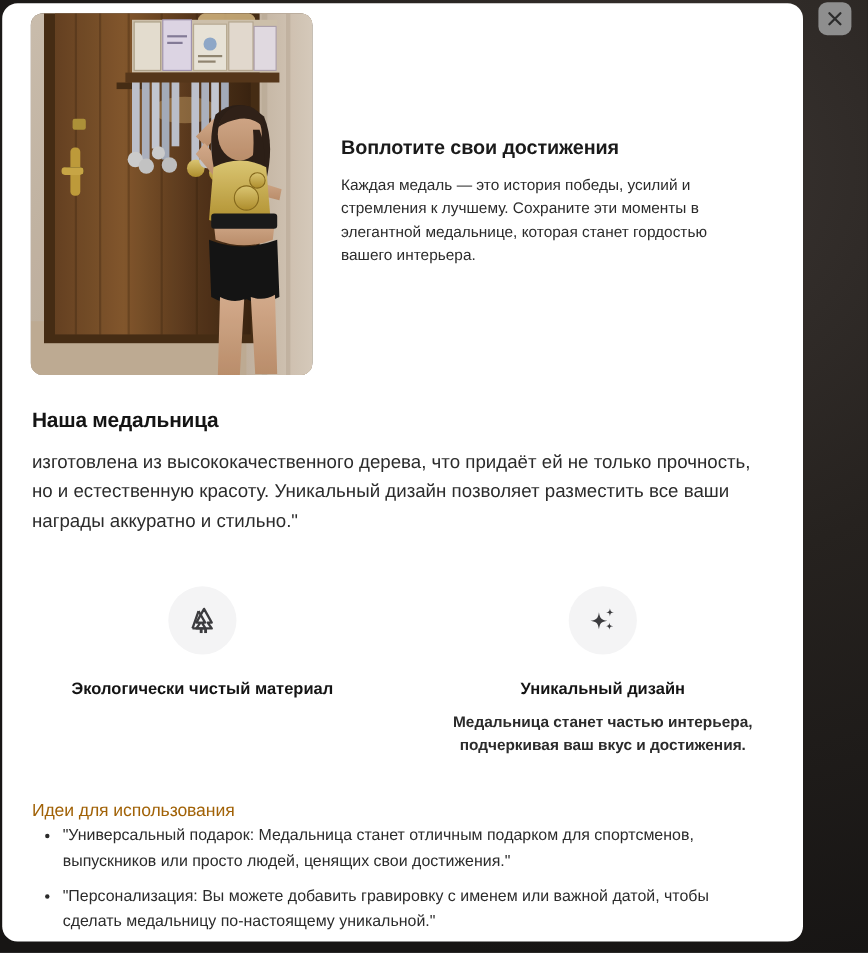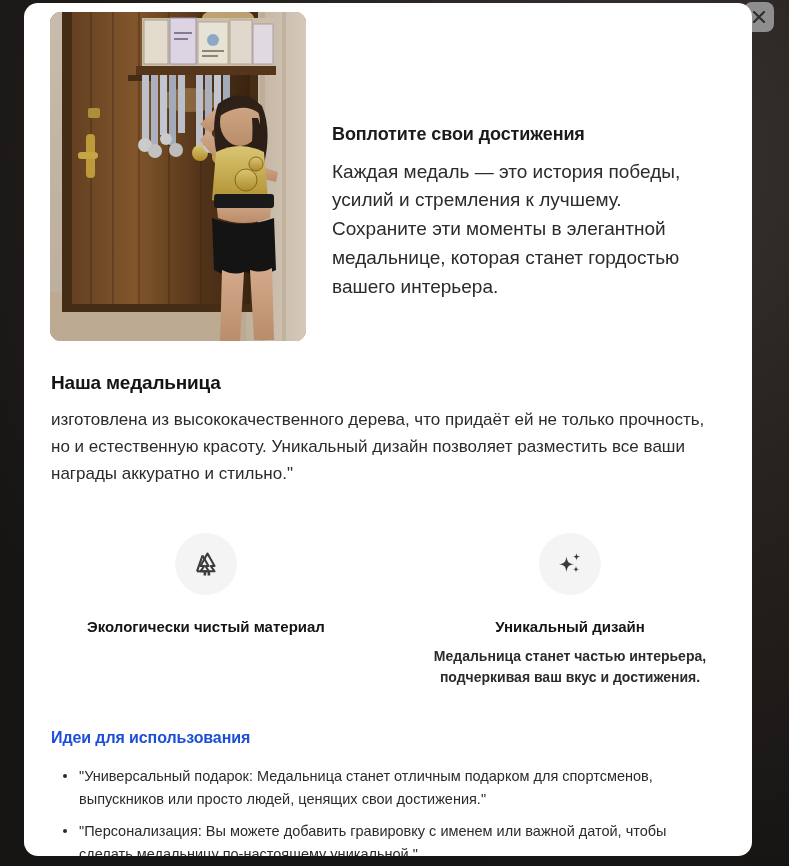--- a/index.html
+++ b/index.html
@@ -20,21 +20,21 @@
     position: absolute;
     inset: 0;
     background:
       radial-gradient(circle at 78% 18%, #3a3431 0%, #26221f 38%, #171514 78%),
       #1a1817;
   }
 
   
   #modal-panel {
     position: absolute;
-    left: 24px;
+    left: 2px;
     top: 3px;
     width: 728px;
     height: 853px;
     background: #ffffff;
     border-radius: 14px;
     overflow: hidden;
   }
 
   
   #close-button {
@@ -74,21 +74,21 @@
   }
   .hero-title {
     font-size: 18px;
     font-weight: bold;
     color: #1a1a1a;
     letter-spacing: -0.1px;
     margin: 0 0 12px 0;
     line-height: 1.2;
   }
   .hero-body {
-    font-size: 19px;
+    font-size: 14px;
     color: #2b2b2b;
     line-height: 1.52;
     margin: 0;
     max-width: 370px;
   }
 
   
   .about {
     padding: 31px 38px 0 27px;
   }
@@ -142,24 +142,24 @@
     margin: 0;
     font-weight: bold;
   }
 
   
   .ideas {
     padding: 42px 44px 0 27px;
   }
   .ideas-title {
     font-size: 16px;
-    font-weight: bold;
-    color: #1d4ed8;
+    font-weight: normal;
+    color: #a16207;
     letter-spacing: -0.1px;
-    margin: 0 0 18px 0;
+    margin: 0 0 2px 0;
   }
   .ideas-list {
     margin: 0;
     padding-left: 28px;
     list-style: none;
   }
   .ideas-list li {
     position: relative;
     font-size: 14.5px;
     color: #2b2b2b;

